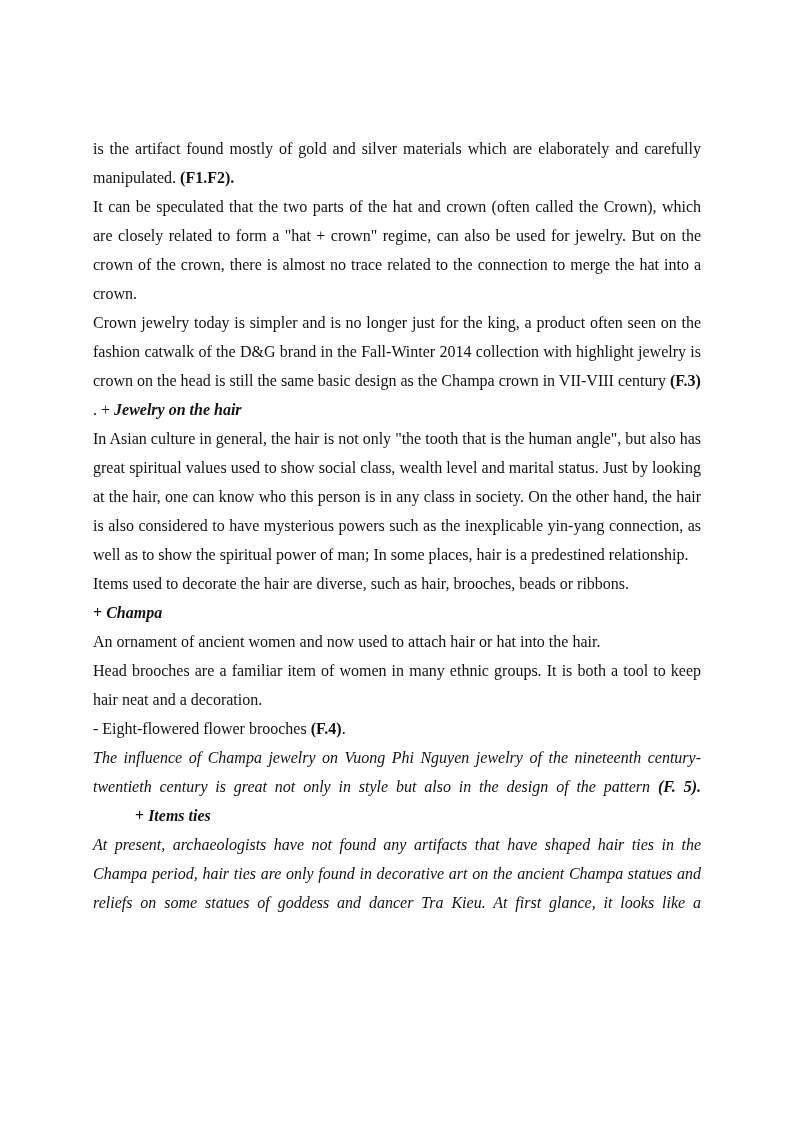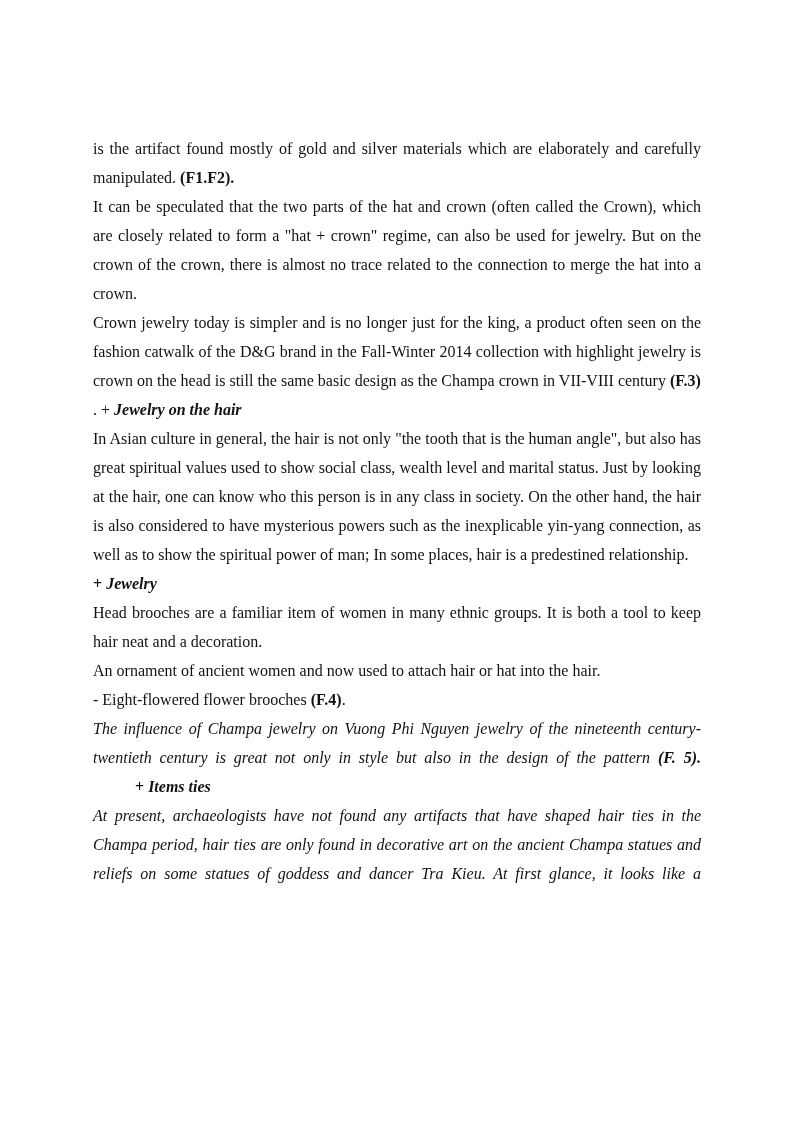--- a/index.html
+++ b/index.html
@@ -49,21 +49,22 @@
 </head>
 <body>
 
 <div class="page">
   <div class="content" style="color: rgb(18, 18, 18);">
       <p class="para"><span class="run">is the artifact found mostly of gold and silver materials which are elaborately and carefully manipulated. </span><span class="run bold">(F1.F2).</span></p>
       <p class="para"><span class="run">It can be speculated that the two parts of the hat and crown (often called the Crown), which are closely related to form a "hat + crown" regime, can also be used for jewelry. But on the crown of the crown, there is almost no trace related to the connection to merge the hat into a crown.</span></p>
       <p class="para"><span class="run">Crown jewelry today is simpler and is no longer just for the king, a product often seen on the fashion catwalk of the D&amp;G brand in the Fall-Winter 2014 collection with highlight jewelry is crown on the head is still the same basic design as the Champa crown in VII-VIII century </span><span class="run bold">(F.3)</span></p>
       <p class="para heading"><span class="run">. + </span><span class="run bold italic">Jewelry on the hair</span></p>
       <p class="para"><span class="run">In Asian culture in general, the hair is not only "the tooth that is the human angle", but also has great spiritual values used to show social class, wealth level and marital status. Just by looking at the hair, one can know who this person is in any class in society. On the other hand, the hair is also considered to have mysterious powers such as the inexplicable yin-yang connection, as well as to show the spiritual power of man; In some places, hair is a predestined relationship.</span></p>
-      <p class="para heading"><span class="run bold">+ </span><span class="run bold italic">Jewelry</span></p>
+      <p class="para"><span class="run">Items used to decorate the hair are diverse, such as hair, brooches, beads or ribbons.</span></p>
+      <p class="para heading"><span class="run bold">+ </span><span class="run bold italic">Champa</span></p>
+      <p class="para"><span class="run">An ornament of ancient women and now used to attach hair or hat into the hair.</span></p>
       <p class="para"><span class="run">Head brooches are a familiar item of women in many ethnic groups. It is both a tool to keep hair neat and a decoration.</span></p>
-      <p class="para"><span class="run">An ornament of ancient women and now used to attach hair or hat into the hair.</span></p>
       <p class="para"><span class="run">- Eight-flowered flower brooches </span><span class="run bold">(F.4)</span><span class="run">.</span></p>
       <p class="para justify-last"><span class="run">The influence of Champa jewelry on Vuong Phi Nguyen jewelry of the nineteenth century-twentieth century is great not only in style but also in the design of the pattern </span><span class="run bold">(F. 5).</span></p>
       <p class="para heading indented"><span class="run bold">+ </span><span class="run bold italic">Items ties</span></p>
       <p class="para justify-last"><span class="run">At present, archaeologists have not found any artifacts that have shaped hair ties in the Champa period, hair ties are only found in decorative art on the ancient Champa statues and reliefs on some statues of goddess and dancer Tra Kieu. At first glance, it looks like a</span></p>
     </div>
 </div>
 
 </body></html>

